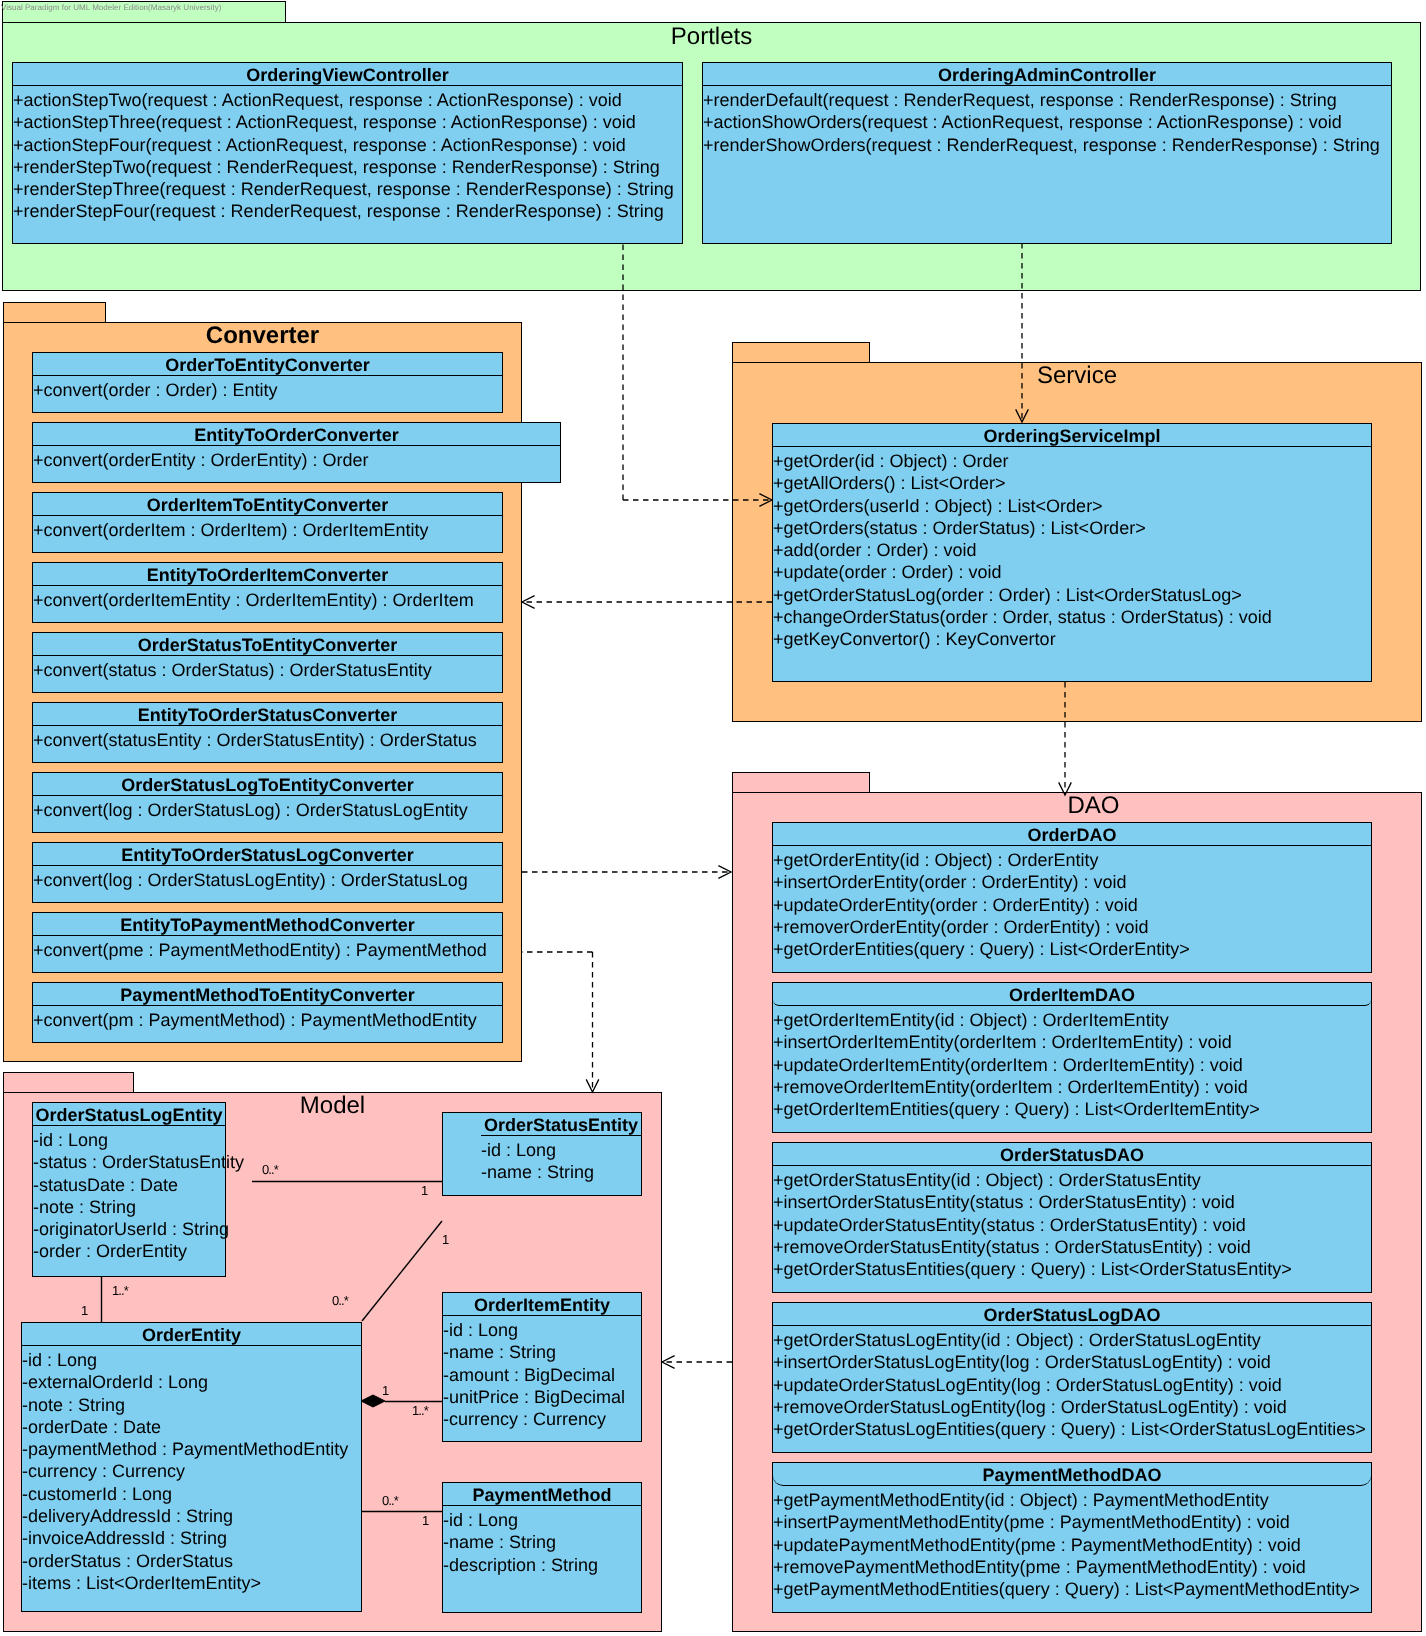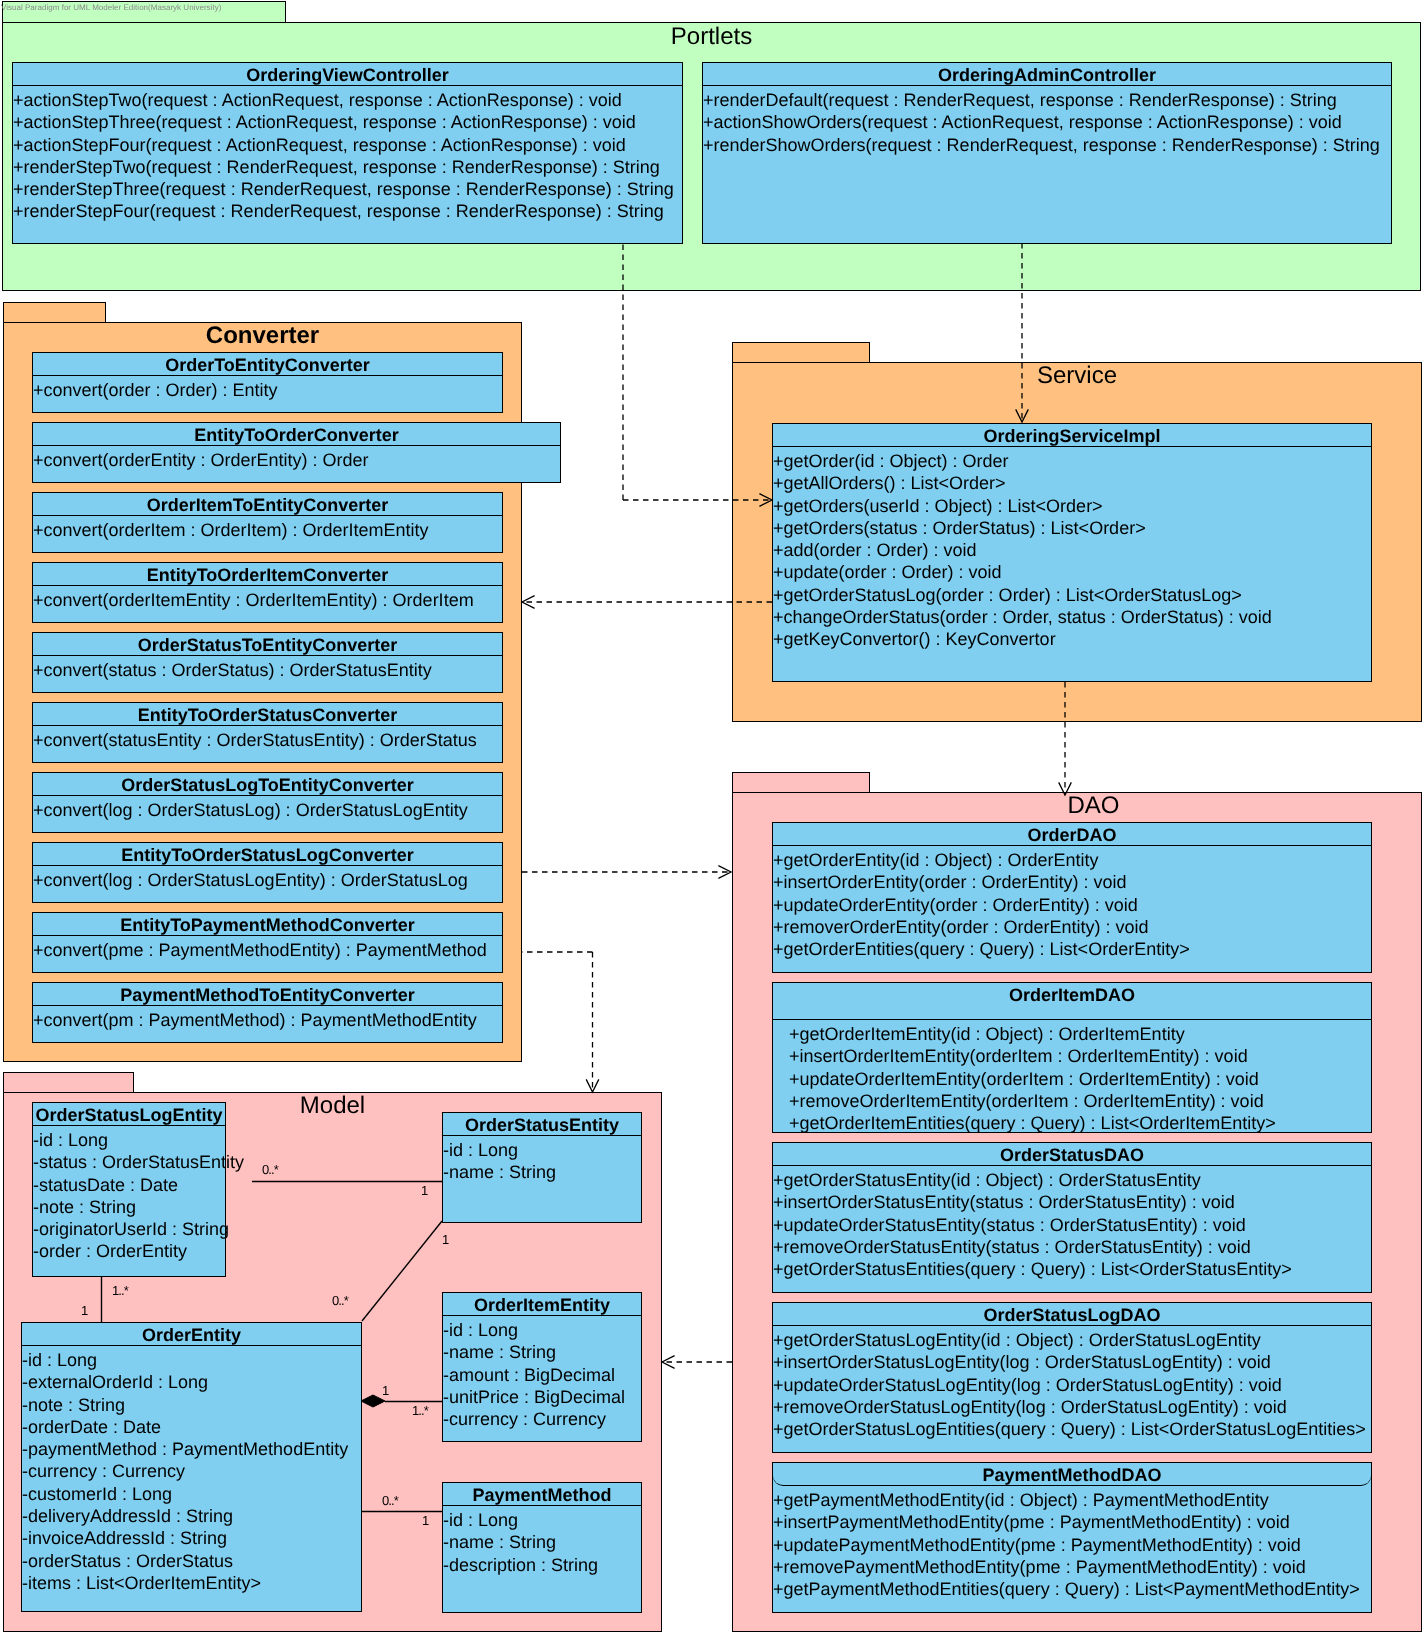--- a/index.html
+++ b/index.html
@@ -136,22 +136,22 @@
   <div class="ctitle" style="height:23px;line-height:25px;">OrderDAO</div>
   <div class="cbody" style="height:126px;">
     <div>+getOrderEntity(id : Object) : OrderEntity</div>
     <div>+insertOrderEntity(order : OrderEntity) : void</div>
     <div>+updateOrderEntity(order : OrderEntity) : void</div>
     <div>+removerOrderEntity(order : OrderEntity) : void</div>
     <div>+getOrderEntities(query : Query) : List&lt;OrderEntity&gt;</div>
   </div>
 </div>
 <div class="cbox" style="left:772px;top:982px;width:600px;height:151px;">
-  <div class="ctitle" style="height:37px;line-height:25px;">OrderItemDAO</div>
-  <div class="cbody" style="height:126px;margin-left:16px;">
+  <div class="ctitle" style="height:23px;line-height:25px;border-radius:6px;">OrderItemDAO</div>
+  <div class="cbody" style="height:126px;">
     <div>+getOrderItemEntity(id : Object) : OrderItemEntity</div>
     <div>+insertOrderItemEntity(orderItem : OrderItemEntity) : void</div>
     <div>+updateOrderItemEntity(orderItem : OrderItemEntity) : void</div>
     <div>+removeOrderItemEntity(orderItem : OrderItemEntity) : void</div>
     <div>+getOrderItemEntities(query : Query) : List&lt;OrderItemEntity&gt;</div>
   </div>
 </div>
 <div class="cbox" style="left:772px;top:1142px;width:600px;height:151px;">
   <div class="ctitle" style="height:23px;line-height:25px;">OrderStatusDAO</div>
   <div class="cbody" style="height:126px;">
@@ -186,21 +186,21 @@
   <div class="ctitle" style="height:23px;line-height:25px;">OrderStatusLogEntity</div>
   <div class="cbody" style="height:150px;">
     <div>-id : Long</div>
     <div>-status : OrderStatusEntity</div>
     <div>-statusDate : Date</div>
     <div>-note : String</div>
     <div>-originatorUserId : String</div>
     <div>-order : OrderEntity</div>
   </div>
 </div>
-<div class="cbox" style="left:442px;top:1112px;width:200px;height:111px;">
+<div class="cbox" style="left:442px;top:1112px;width:200px;height:84px;padding-left:38px;">
   <div class="ctitle" style="height:23px;line-height:25px;">OrderStatusEntity</div>
   <div class="cbody" style="height:86px;">
     <div>-id : Long</div>
     <div>-name : String</div>
   </div>
 </div>
 <div class="cbox" style="left:442px;top:1292px;width:200px;height:150px;">
   <div class="ctitle" style="height:23px;line-height:25px;">OrderItemEntity</div>
   <div class="cbody" style="height:125px;">
     <div>-id : Long</div>

